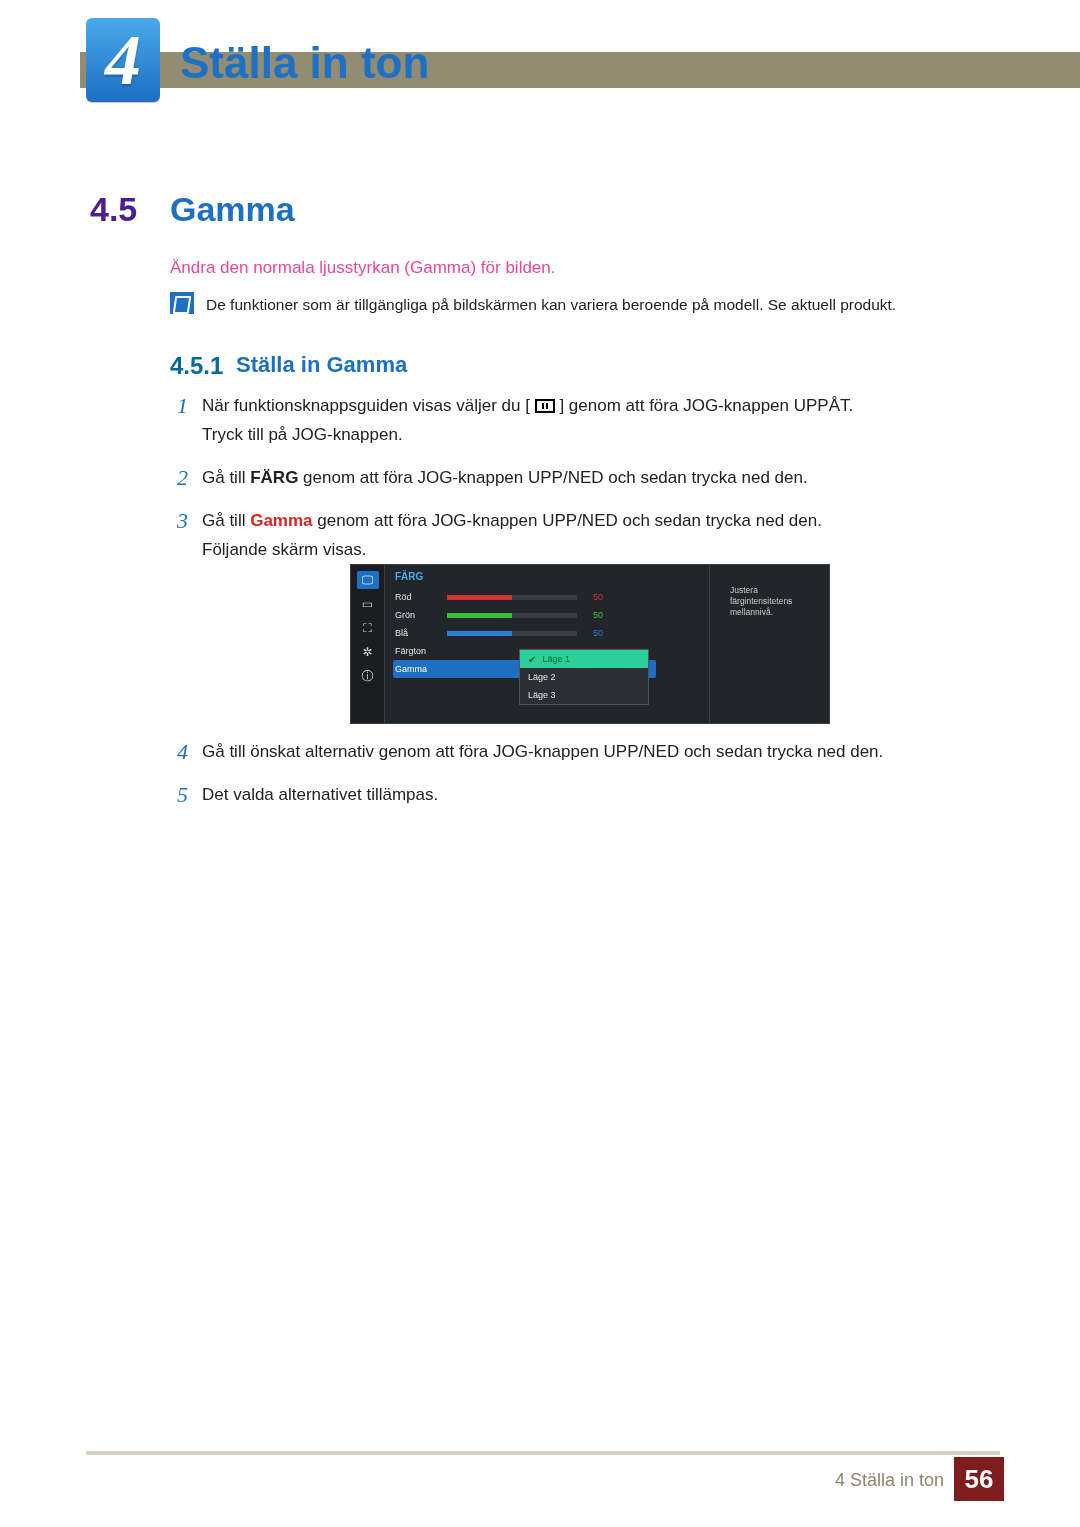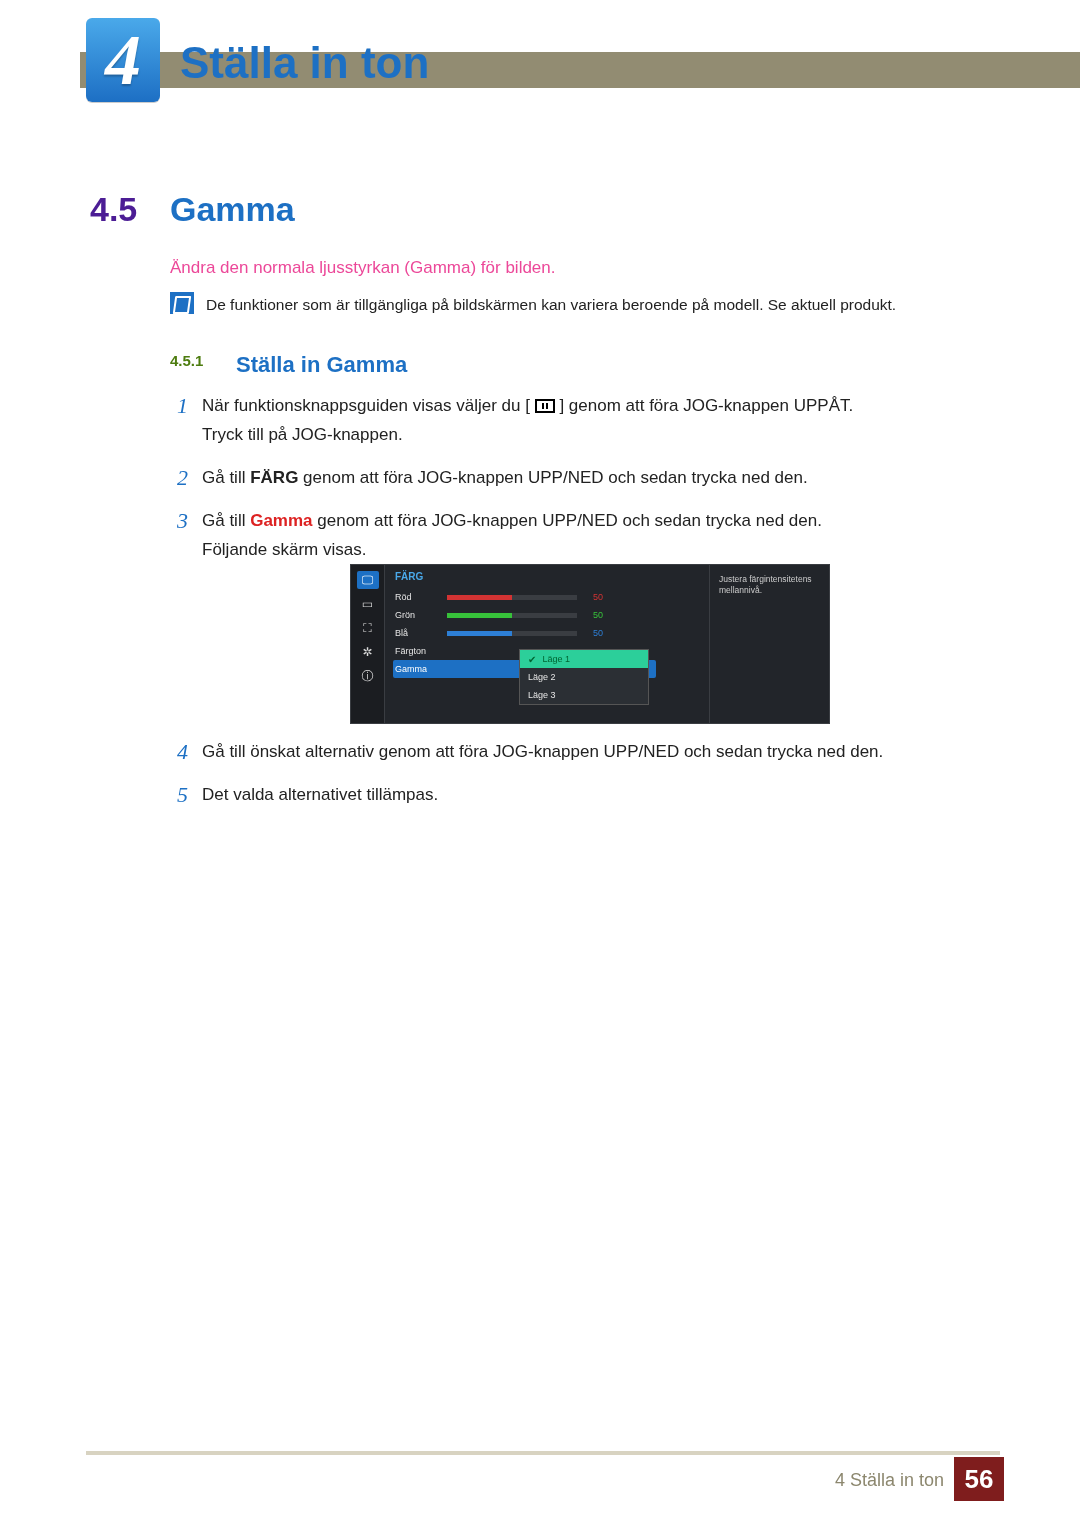--- a/index.html
+++ b/index.html
@@ -105,21 +105,21 @@
     width: 12px; height: 14px;
     border: 2px solid #fff;
     border-radius: 1px;
     transform: skewX(-8deg);
   }
   .note-text { font-size: 15.5px; color: #222; }
 
   .subsec-num {
     position: absolute;
     left: 170px; top: 352px;
-    color: #4d7c0f; font-weight: bold; font-size: 15px; text-align: center;
+    color: #0369a1; font-weight: bold; font-size: 24px; text-align: center;
   }
   .subsec-title {
     position: absolute;
     left: 236px; top: 352px;
     color: #1d70c4; font-weight: bold; font-size: 22px;
   }
 
   .steps {
     position: absolute;
     left: 170px;
@@ -232,21 +232,21 @@
   }
   .dropdown-item.active {
     background: #2ccf9a;
     color: #063;
   }
   .dropdown-item .chk { margin-right: 6px; font-size: 10px; }
 
   .osd-right {
     width: 120px;
     border-left: 1px solid #3a3d42;
-    padding: 9px;
+    padding: 20px;
     font-size: 8.5px;
     line-height: 1.3;
     color: #ccc;
     margin-left: 43px;
   }
 
   
   .steps2 {
     position: absolute;
     left: 170px;

